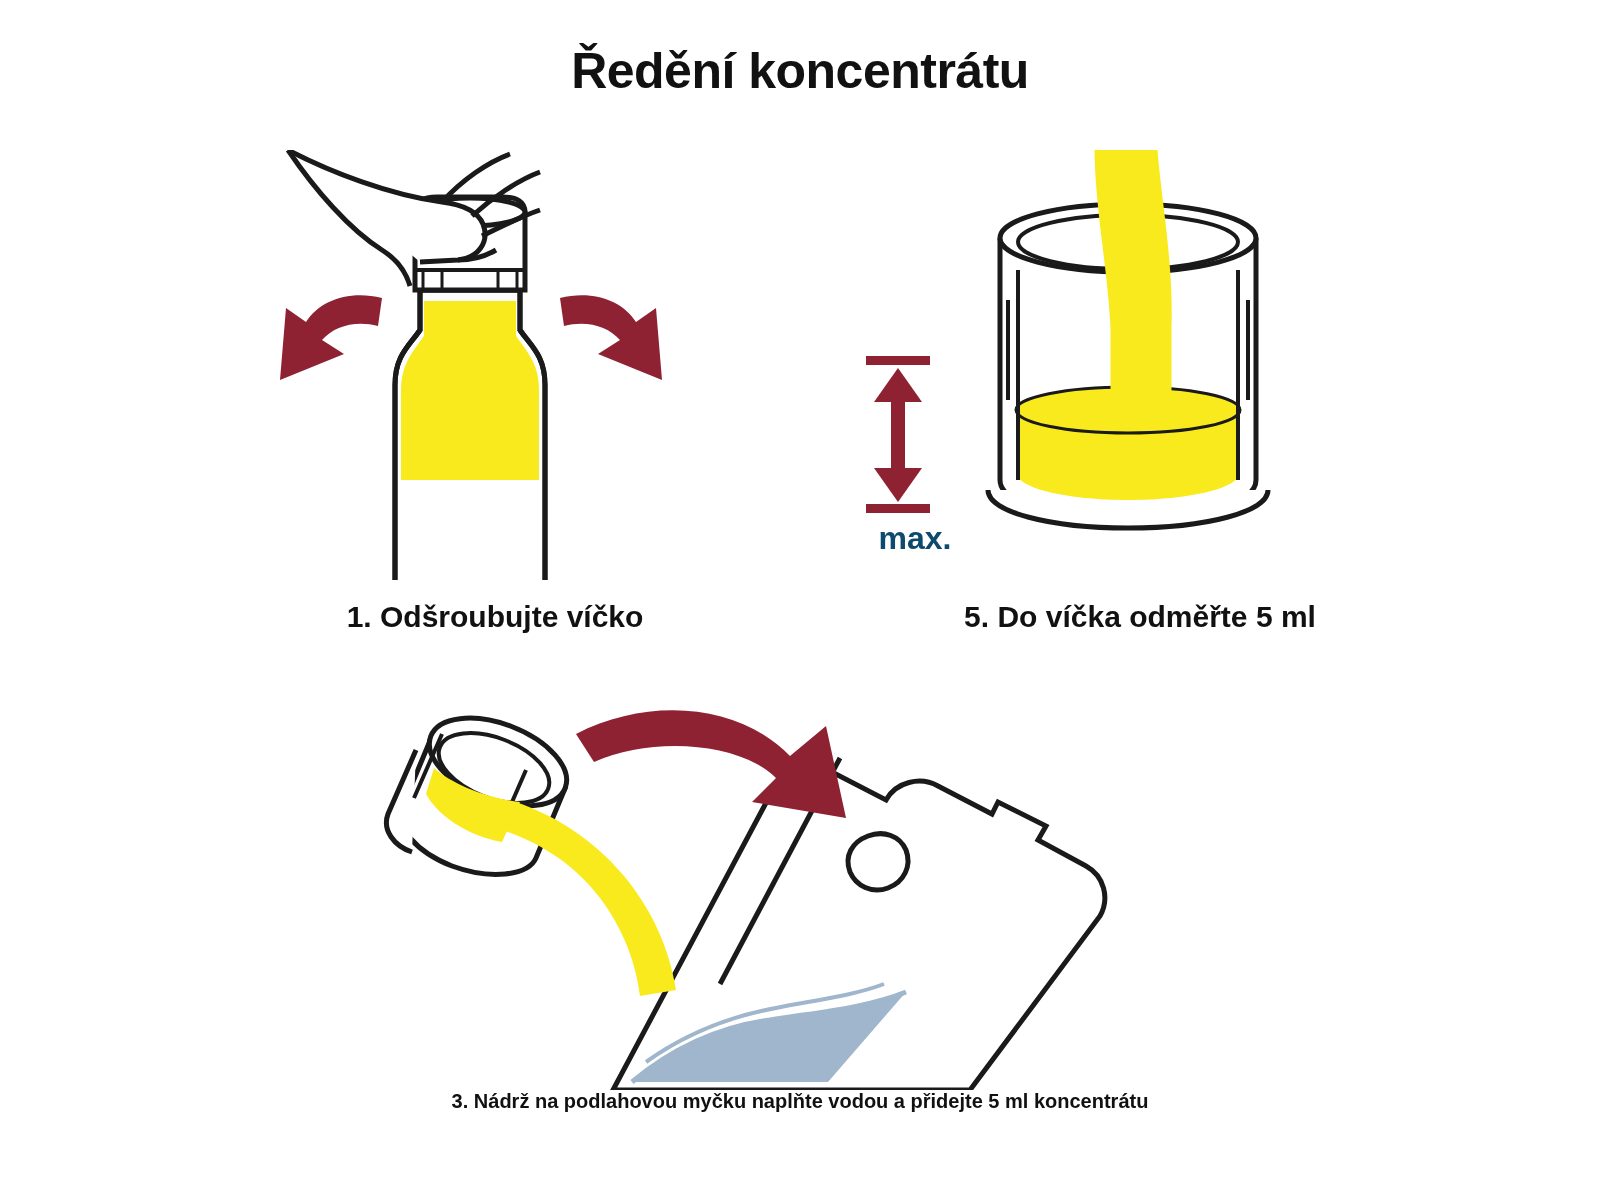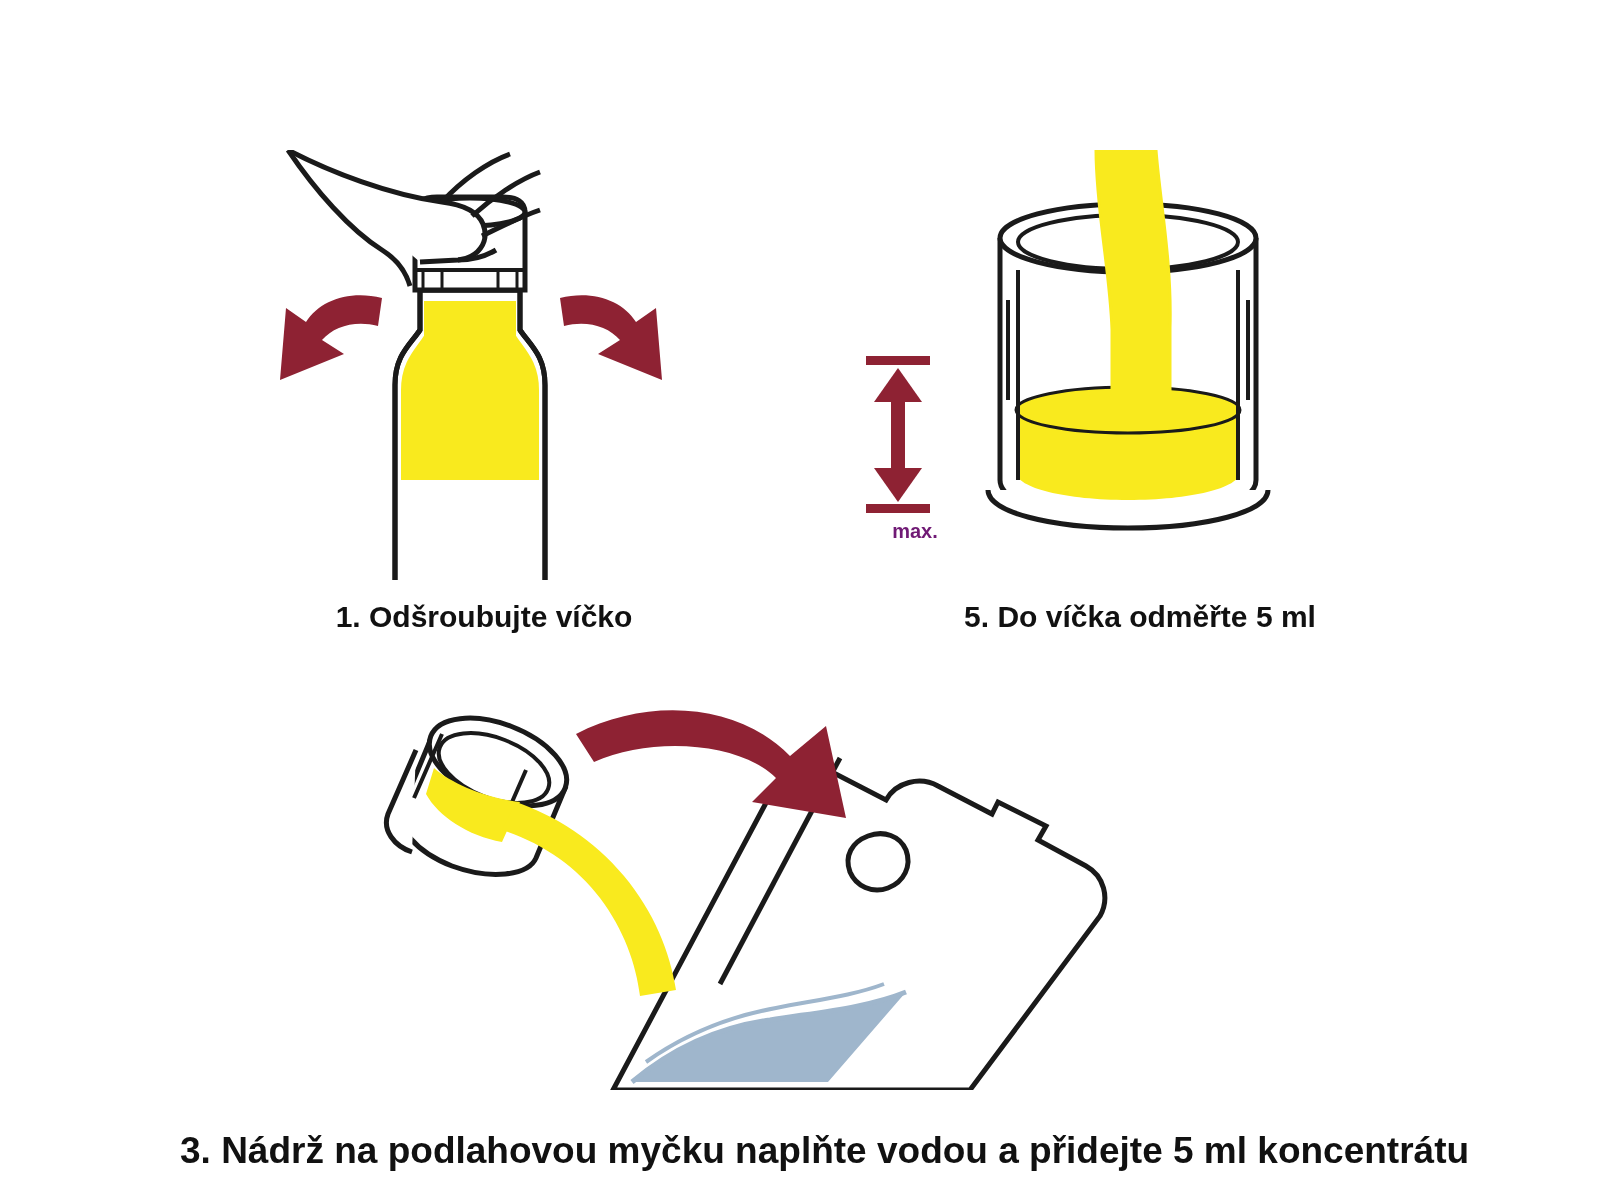--- a/index.html
+++ b/index.html
@@ -43,35 +43,36 @@
   .step-caption {
     position: absolute;
     text-align: center;
     font-size: 30px;
     font-weight: bold;
     color: #111111;
     white-space: nowrap;
   }
 
   #step1 { left: 210px;  top: 150px;  width: 540px; height: 520px; }
-  #step1 .step-caption { left: 4px; top: 450px; width: 540px; }
+  #step1 .step-caption { left: 15px; top: 450px; width: 540px; }
 
   #step2 { left: 860px;  top: 150px;  width: 560px; height: 520px; }
   #step2 .step-caption { left: 0; top: 450px; width: 560px; }
 
   #step3 { left: 180px;  top: 690px;  width: 1240px; height: 470px; }
-  #step3 .step-caption { left: 0; top: 400px; width: 1240px; font-size: 37px; margin-top: 40px; }
+  #step3 .step-caption { left: 0; top: 400px; width: 1240px; font-size: 20px; }
 
   svg { display: block; }
 </style>
 </head>
 <body>
 
 <div id="page-root">
 
+  <div class="title">Ředění koncentrátu</div>
 
   <div class="step" id="step1">
     <div class="step-art">
       <svg width="540" height="430" viewBox="0 0 540 430" fill="none" xmlns="http://www.w3.org/2000/svg">
 
         <path d="M185 430 L185 235 C185 205 200 195 210 180 L210 140 L310 140 L310 180 C320 195 335 205 335 235 L335 430" stroke="#1a1a1a" stroke-width="5" fill="#ffffff"></path>
 
         <path d="M192 330 L192 240 C192 212 206 200 215 186 L215 152 L305 152 L305 186 C314 200 328 212 328 240 L328 330 Z" fill="#f9ea1e"></path>
         <path d="M192 330 L192 240 C192 212 206 200 215 186 L215 152 L305 152 L305 186 C314 200 328 212 328 240 L328 330" stroke="#f9ea1e" stroke-width="2" fill="none"></path>
 
@@ -123,21 +124,21 @@
         <path d="M148 150 L148 250 M388 150 L388 250" stroke="#1a1a1a" stroke-width="4"></path>
 
         <g>
           <path d="M38 218 L62 252 L14 252 Z" fill="#8e2233"></path>
           <path d="M38 352 L62 318 L14 318 Z" fill="#8e2233"></path>
           <rect x="31" y="246" width="14" height="78" fill="#8e2233"></rect>
           <rect x="6" y="206" width="64" height="9" fill="#8e2233"></rect>
           <rect x="6" y="354" width="64" height="9" fill="#8e2233"></rect>
         </g>
       </svg>
-      <div style="position:absolute; left:0px; top:370px; width:110px; text-align:center; font-size:20px; font-weight:bold; color:#701a75;">max.</div>
+      <div style="position:absolute; left:0px; top:370px; width:110px; text-align:center; font-size:32px; font-weight:bold; color:#0c4a6e;">max.</div>
     </div>
     <div class="step-caption">5. Do víčka odměřte 5 ml</div>
   </div>
 
   <div class="step" id="step3">
     <div class="step-art">
       <svg width="1240" height="400" viewBox="0 0 1240 400" fill="none" xmlns="http://www.w3.org/2000/svg">
 
         <g>
           <path d="M433 400 L595 96 C606 76 628 70 648 80 L706 110 C716 92 740 86 758 96 L812 124 L818 112 L866 136 L858 150 L906 176 C924 186 930 208 920 226 L790 400 Z" fill="#ffffff" stroke="#1a1a1a" stroke-width="5"></path>

